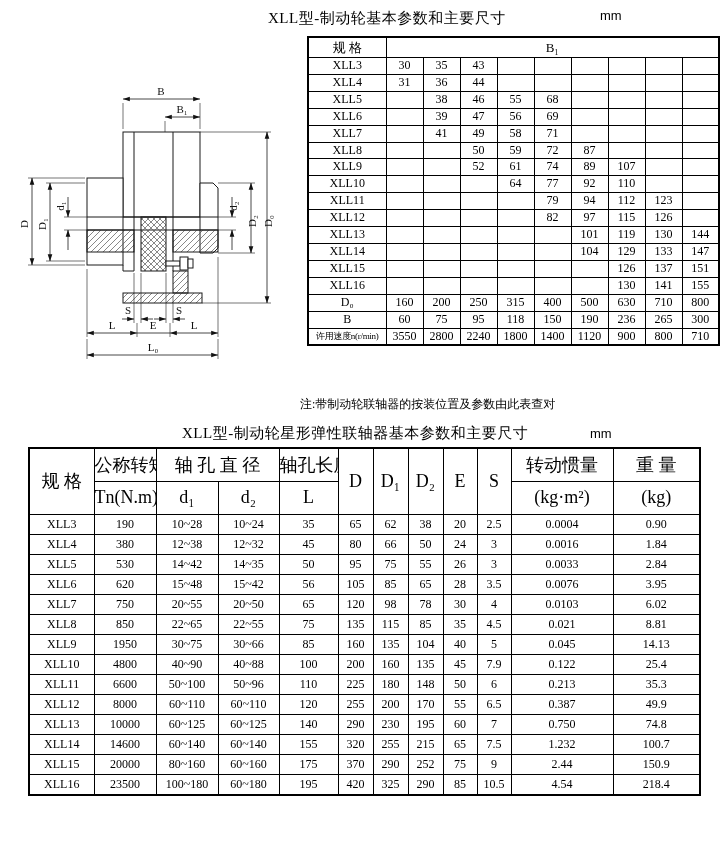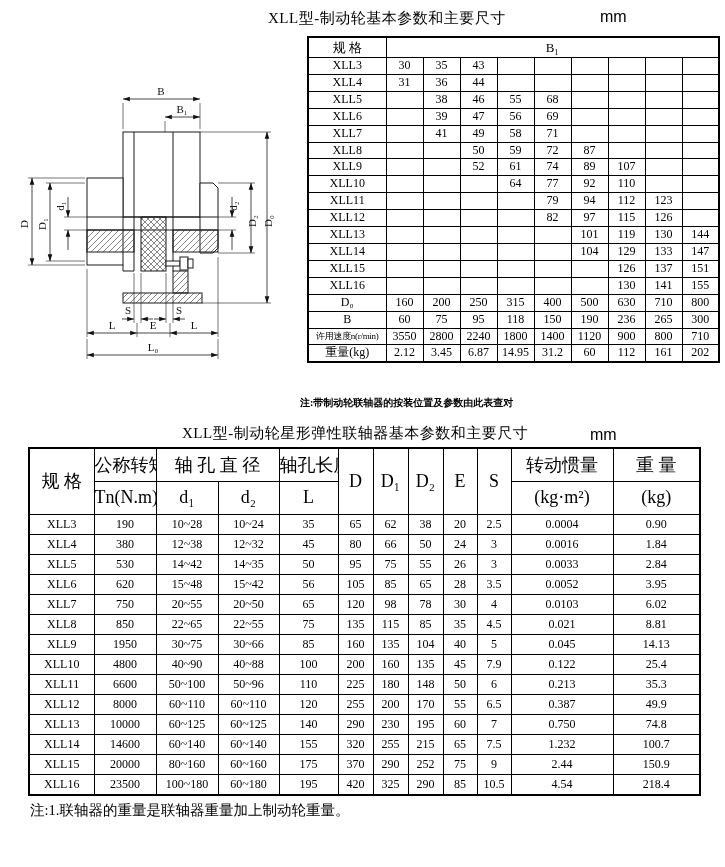--- a/index.html
+++ b/index.html
@@ -3,36 +3,36 @@
 <meta charset="utf-8">
 <style>
   html,body{margin:0;padding:0;}
   body{
     width:725px;height:867px;position:relative;background:#fff;color:#000;
     font-family:"Liberation Serif","DejaVu Serif",serif;
     -webkit-font-smoothing:antialiased;
   }
   .abs{position:absolute;}
   .title{font-size:15px;letter-spacing:0.5px;white-space:nowrap;}
-  .unit{font-size:16px;font-family:"Liberation Sans","DejaVu Sans",sans-serif;text-align:right;}
+  .unit{font-size:13px;font-family:"Liberation Sans","DejaVu Sans",sans-serif;text-align:right;}
   table{border-collapse:collapse;table-layout:fixed;background:#fff;}
   table.grid{border:2px solid #000;}
   .grid td,.grid th{
     border:1px solid #000;text-align:center;vertical-align:middle;
     padding:0;font-weight:normal;font-size:12px;white-space:nowrap;overflow:hidden;
   }
   #table1{left:307px;top:36px;width:411px;}
   #table1 th{height:19px;font-size:13px;}
   #table1 td{height:15.9px;line-height:15.9px;}
   #table2{left:28px;top:447px;width:671px;}
   #table2 th{font-size:18px;}
   #table2 thead tr{height:33px;}
   #table2 tbody td{height:19px;line-height:19px;}
   td.sm{font-size:9px;letter-spacing:-0.3px;}
-  .note{font-size:10px;white-space:nowrap;font-weight:bold;}
+  .note{font-size:12px;white-space:nowrap;}
   .notes-block{font-size:14.5px;line-height:22px;}
   .notes-block .indent{padding-left:33px;}
   svg text{font-size:11px;font-family:"Liberation Serif","DejaVu Serif",serif;fill:#111;}
   svg .shape{fill:#fff;stroke:#1a1a1a;stroke-width:1;}
   svg .dim{stroke:#1a1a1a;stroke-width:0.8;fill:none;}
   svg .ext{stroke:#1a1a1a;stroke-width:0.6;fill:none;}
 </style>
 </head>
 <body>
 
@@ -362,32 +362,20 @@
         <td class="sm">许用速度n(r/min)</td>
         <td>3550</td>
         <td>2800</td>
         <td>2240</td>
         <td>1800</td>
         <td>1400</td>
         <td>1120</td>
         <td>900</td>
         <td>800</td>
         <td>710</td>
-      </tr>
-      <tr>
-        <td>重量(kg)</td>
-        <td>2.12</td>
-        <td>3.45</td>
-        <td>6.87</td>
-        <td>14.95</td>
-        <td>31.2</td>
-        <td>60</td>
-        <td>112</td>
-        <td>161</td>
-        <td>202</td>
       </tr>
     </tbody>
 </table>
 
 <div class="abs note" style="left:300px;top:396px;">注:带制动轮联轴器的按装位置及参数由此表查对</div>
 
 <div class="abs title" style="left:158px;top:424px;margin-left:24px;">XLL型-制动轮星形弹性联轴器基本参数和主要尺寸</div>
 <div class="abs unit" style="left:590px;top:426px;">mm</div>
 
 <table id="table2" class="abs grid">
@@ -475,21 +463,21 @@
         <td>XLL6</td>
         <td>620</td>
         <td>15~48</td>
         <td>15~42</td>
         <td>56</td>
         <td>105</td>
         <td>85</td>
         <td>65</td>
         <td>28</td>
         <td>3.5</td>
-        <td>0.0052</td>
+        <td>0.0076</td>
         <td>3.95</td>
       </tr>
       <tr>
         <td>XLL7</td>
         <td>750</td>
         <td>20~55</td>
         <td>20~50</td>
         <td>65</td>
         <td>120</td>
         <td>98</td>
@@ -622,14 +610,13 @@
         <td>290</td>
         <td>85</td>
         <td>10.5</td>
         <td>4.54</td>
         <td>218.4</td>
       </tr>
     </tbody>
 </table>
 
 <div class="abs notes-block" style="left:30px;top:799px;">
-  <div>注:1.联轴器的重量是联轴器重量加上制动轮重量。</div>
 </div>
 
 </body></html>

